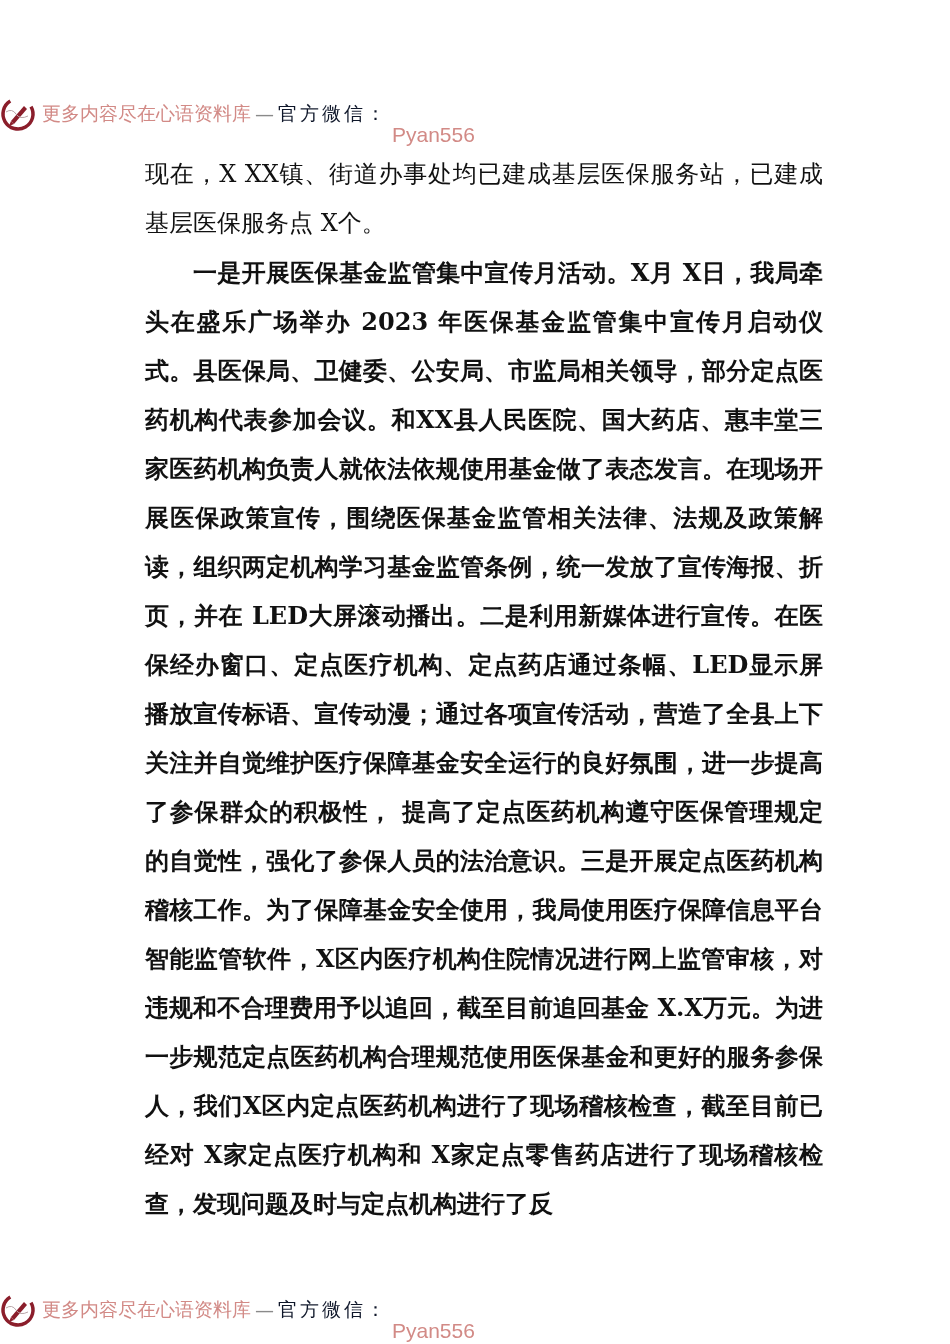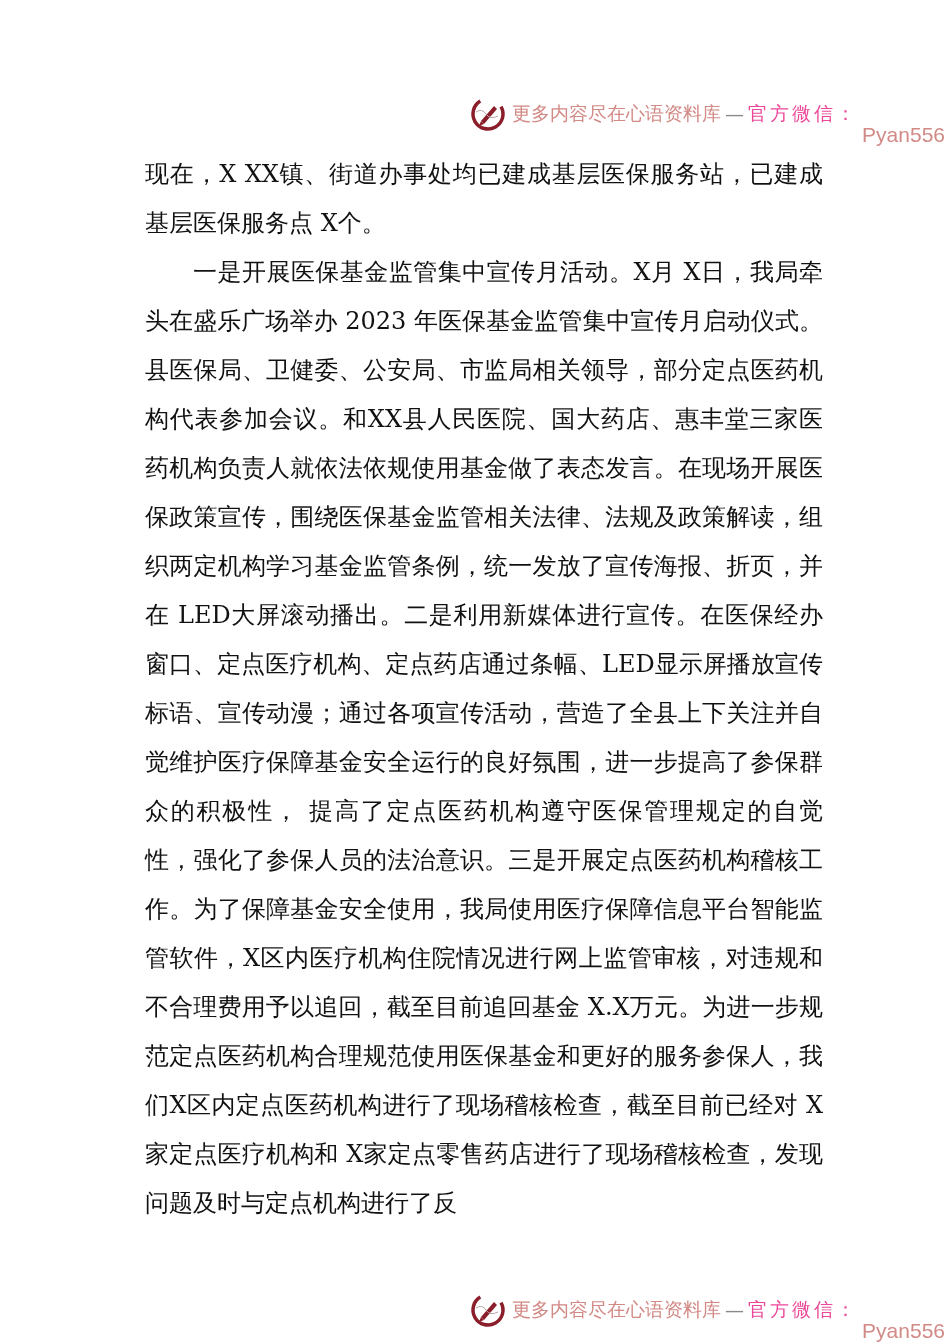--- a/index.html
+++ b/index.html
@@ -15,21 +15,21 @@
       font-family: "DejaVu Serif", "Liberation Serif", serif;
       color: #111111;
     }
     .watermark {
       position: absolute;
       left: 0;
       width: 945px;
       height: 40px;
       display: flex;
       align-items: center;
-      justify-content: flex-end;
+      justify-content: flex-start;
       gap: 4px;
       font-size: 19px;
       white-space: nowrap;
     }
     .watermark.top { top: 94px; }
     .watermark.bottom { top: 1290px; }
     .wm-logo {
       width: 36px;
       height: 36px;
       display: inline-block;
@@ -38,21 +38,21 @@
     .wm-brand {
       color: #d28a86;
       font-family: "DejaVu Serif", "Liberation Serif", serif;
       letter-spacing: 0px;
     }
     .wm-dash {
       color: #8a8a8a;
       font-family: "DejaVu Sans", sans-serif;
     }
     .wm-label {
-      color: #ec4899;
+      color: #0f172a;
       font-family: "DejaVu Serif", serif;
       letter-spacing: 3px;
     }
     .wm-id {
       color: #d28a86;
       font-family: "Liberation Sans", "DejaVu Sans", sans-serif;
       font-size: 21px;
       margin-top: 42px;
     }
     .page-body {
@@ -62,21 +62,21 @@
       width: 678px;
       font-size: 24px;
       line-height: 49px;
     }
     .page-body p {
       margin: 0;
       text-align: justify;
       text-align-last: left;
       word-break: break-all;
     }
-    .indent { text-indent: 48px; }
+    .indent { text-indent: 48px; font-weight: bold; }
     .heading-indent { text-indent: 48px; }
   </style>
 </head>
 <body>
 
 <div class="watermark top">
   <svg class="wm-logo" viewBox="0 0 36 36">
     <circle cx="18" cy="18" r="15" fill="none" stroke="#8b1e2b" stroke-width="3.5" stroke-dasharray="70 25" transform="rotate(-30 18 18)"></circle>
     <path d="M11 25 L24 10 L27 13 L14 28 Z" fill="#8b1e2b"></path>
     <path d="M11 25 L9 30 L14 28 Z" fill="#8b1e2b"></path>

